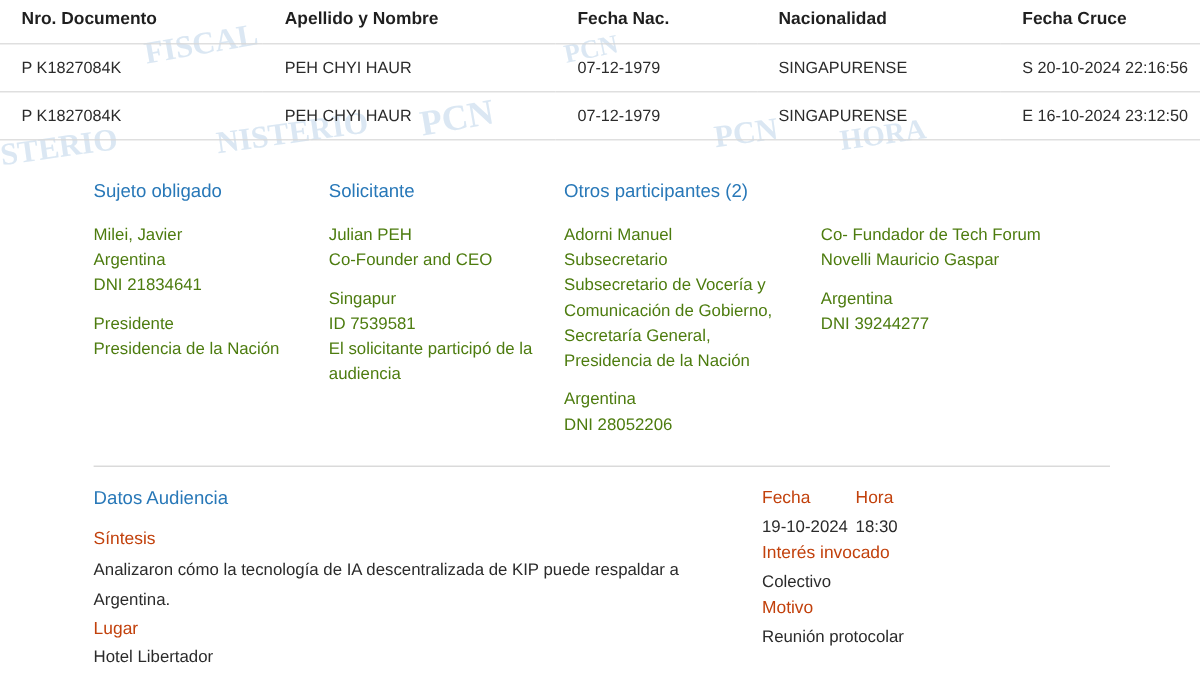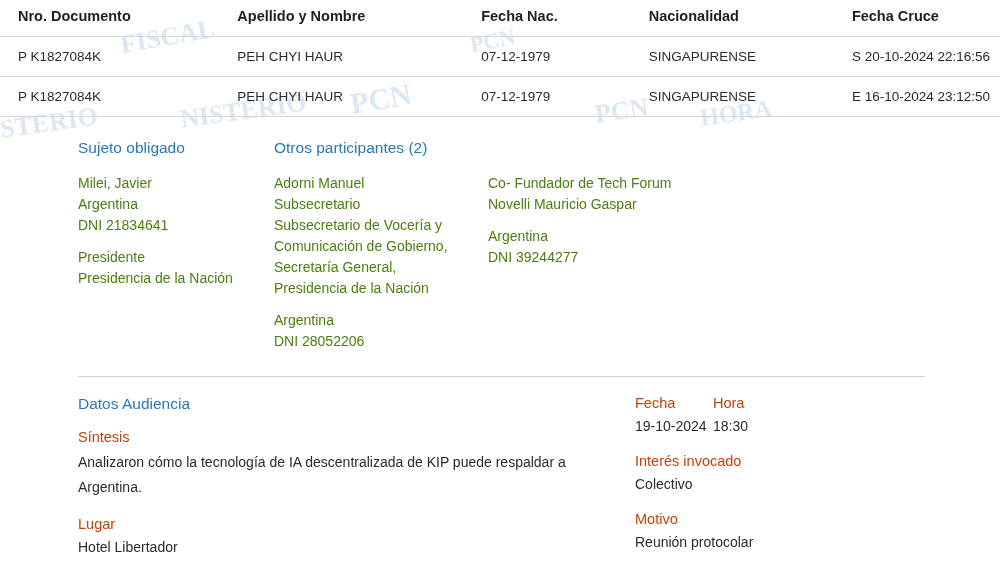--- a/index.html
+++ b/index.html
@@ -77,20 +77,21 @@
     position: relative;
     z-index: 1;
     padding: 22px 0 0 0;
   }
   .inner {
     margin: 0 75px 0 78px;
   }
   .cols {
     display: flex;
     align-items: flex-start;
+    margin-top: 12px;
   }
   .col-sujeto      { width: 196px; }
   .col-solicitante { width: 196px; }
   .col-otros       { flex: 1; }
 
   .heading {
     color: #2878b8;
     font-size: 15.5px;
     margin-bottom: 16px;
   }
@@ -126,21 +127,21 @@
     color: #c2410c;
     font-size: 14.5px;
     margin-bottom: 5px;
   }
   .body-text {
     font-size: 14px;
     line-height: 25px;
     color: #2b2b2b;
     max-width: 530px;
   }
-  .field-block { margin-top: 16px; }
+  .field-block { margin-top: 4px; }
 
   .fh-row { display: flex; }
   .fh-col { width: 78px; }
   .fh-col.wide { width: auto; }
   .value { font-size: 14px; line-height: 21px; color: #2b2b2b; }
 </style>
 </head>
 <body>
 
 <div class="watermark">
@@ -188,20 +189,29 @@
       <div class="col-sujeto">
         <div class="heading">Sujeto obligado</div>
         <div class="line">Milei, Javier</div>
         <div class="line">Argentina</div>
         <div class="line">DNI 21834641</div>
         <div class="gap"></div>
         <div class="line">Presidente</div>
         <div class="line">Presidencia de la Nación</div>
       </div>
 
+      <div class="col-solicitante">
+        <div class="heading">Solicitante</div>
+        <div class="line">Julian PEH</div>
+        <div class="line">Co-Founder and CEO</div>
+        <div class="gap"></div>
+        <div class="line">Singapur</div>
+        <div class="line">ID 7539581</div>
+        <div class="line">El solicitante participó de la audiencia</div>
+      </div>
 
       <div class="col-otros">
         <div class="heading">Otros participantes (2)</div>
         <div class="otros-grid">
 
           <div class="otro">
             <div class="line">Adorni Manuel</div>
             <div class="line">Subsecretario</div>
             <div class="line">Subsecretario de Vocería y Comunicación de Gobierno, Secretaría General, Presidencia de la Nación</div>
             <div class="gap"></div>

